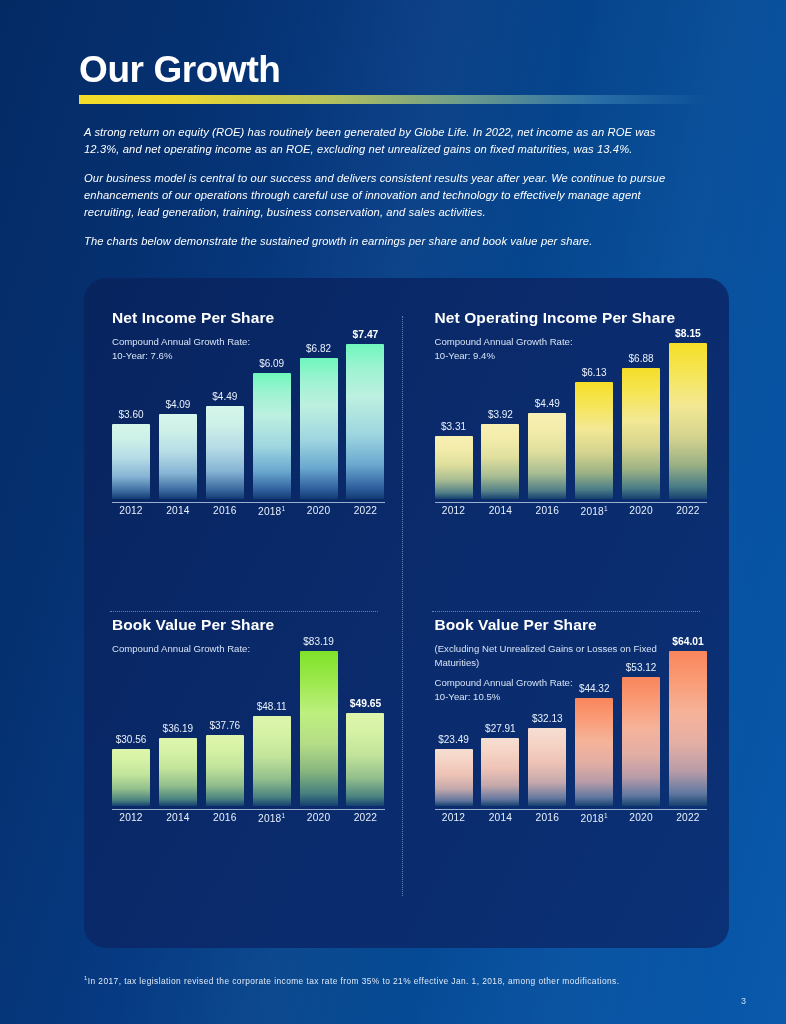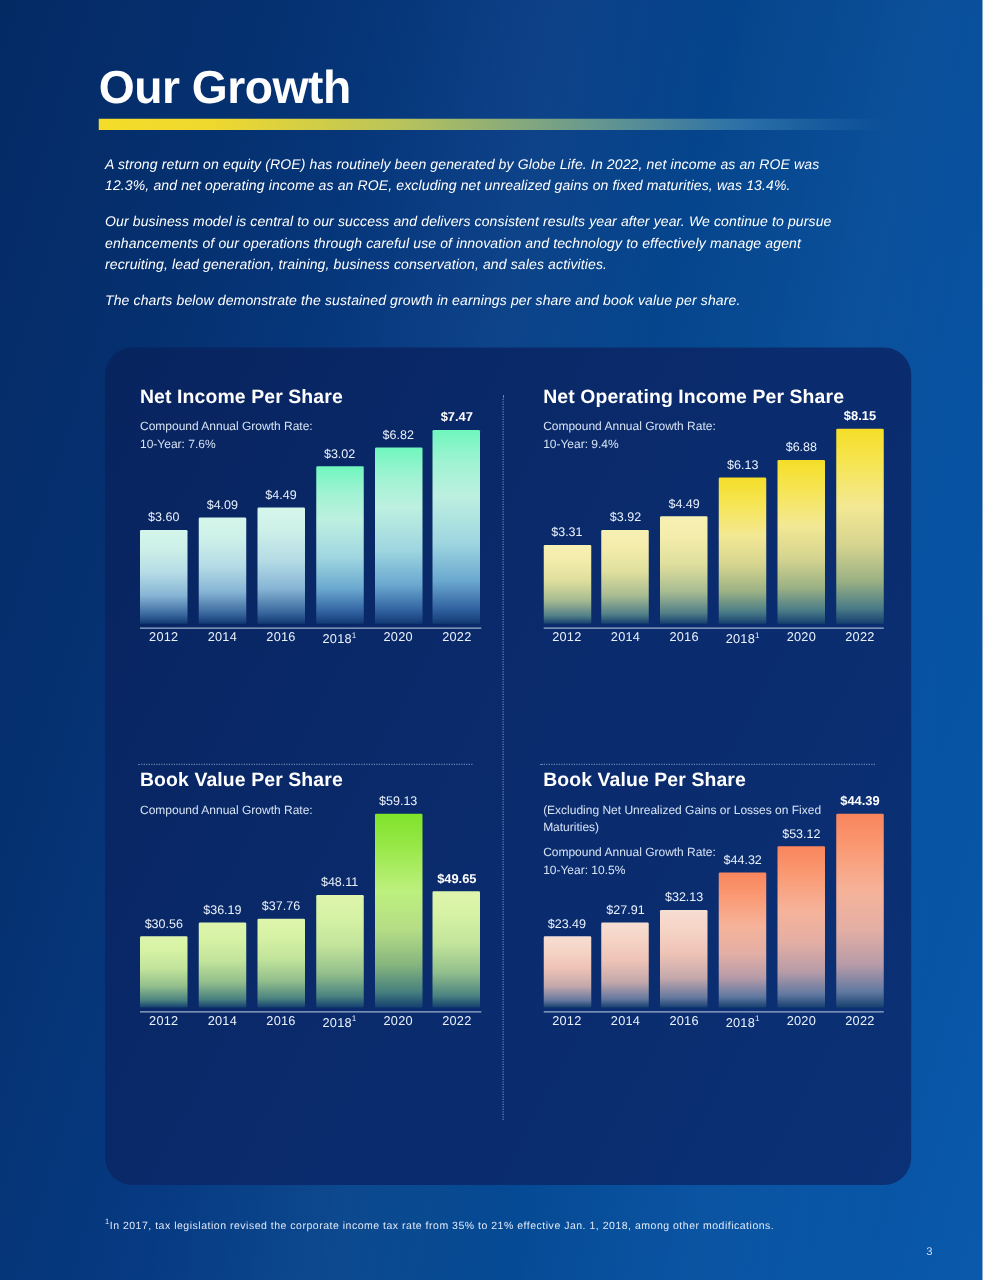--- a/index.html
+++ b/index.html
@@ -181,21 +181,21 @@
           </div>
           <div class="barwrap">
             <div class="barlabel">$4.09</div>
             <div class="bar pal-teal soft" style="height: 85px;"></div>
           </div>
           <div class="barwrap">
             <div class="barlabel">$4.49</div>
             <div class="bar pal-teal soft" style="height: 93px;"></div>
           </div>
           <div class="barwrap">
-            <div class="barlabel">$3.02</div>
+            <div class="barlabel">$6.09</div>
             <div class="bar pal-teal" style="height: 126px;"></div>
           </div>
           <div class="barwrap">
             <div class="barlabel">$6.82</div>
             <div class="bar pal-teal" style="height: 141px;"></div>
           </div>
           <div class="barwrap">
             <div class="barlabel bold">$7.47</div>
             <div class="bar pal-teal" style="height: 155px;"></div>
           </div>
@@ -268,21 +268,21 @@
           </div>
           <div class="barwrap">
             <div class="barlabel">$37.76</div>
             <div class="bar pal-lime soft" style="height: 71px;"></div>
           </div>
           <div class="barwrap">
             <div class="barlabel">$48.11</div>
             <div class="bar pal-lime soft" style="height: 90px;"></div>
           </div>
           <div class="barwrap">
-            <div class="barlabel">$59.13</div>
+            <div class="barlabel">$83.19</div>
             <div class="bar pal-lime" style="height: 155px;"></div>
           </div>
           <div class="barwrap">
             <div class="barlabel bold">$49.65</div>
             <div class="bar pal-lime soft" style="height: 93px;"></div>
           </div>
         </div>
         <div class="axis"></div>
         <div class="xticks">
           <div class="xtick">2012</div>
@@ -315,21 +315,21 @@
           </div>
           <div class="barwrap">
             <div class="barlabel">$44.32</div>
             <div class="bar pal-orange" style="height: 108px;"></div>
           </div>
           <div class="barwrap">
             <div class="barlabel">$53.12</div>
             <div class="bar pal-orange" style="height: 129px;"></div>
           </div>
           <div class="barwrap">
-            <div class="barlabel bold">$44.39</div>
+            <div class="barlabel bold">$64.01</div>
             <div class="bar pal-orange" style="height: 155px;"></div>
           </div>
         </div>
         <div class="axis"></div>
         <div class="xticks">
           <div class="xtick">2012</div>
           <div class="xtick">2014</div>
           <div class="xtick">2016</div>
           <div class="xtick">2018<sup>1</sup></div>
           <div class="xtick">2020</div>

